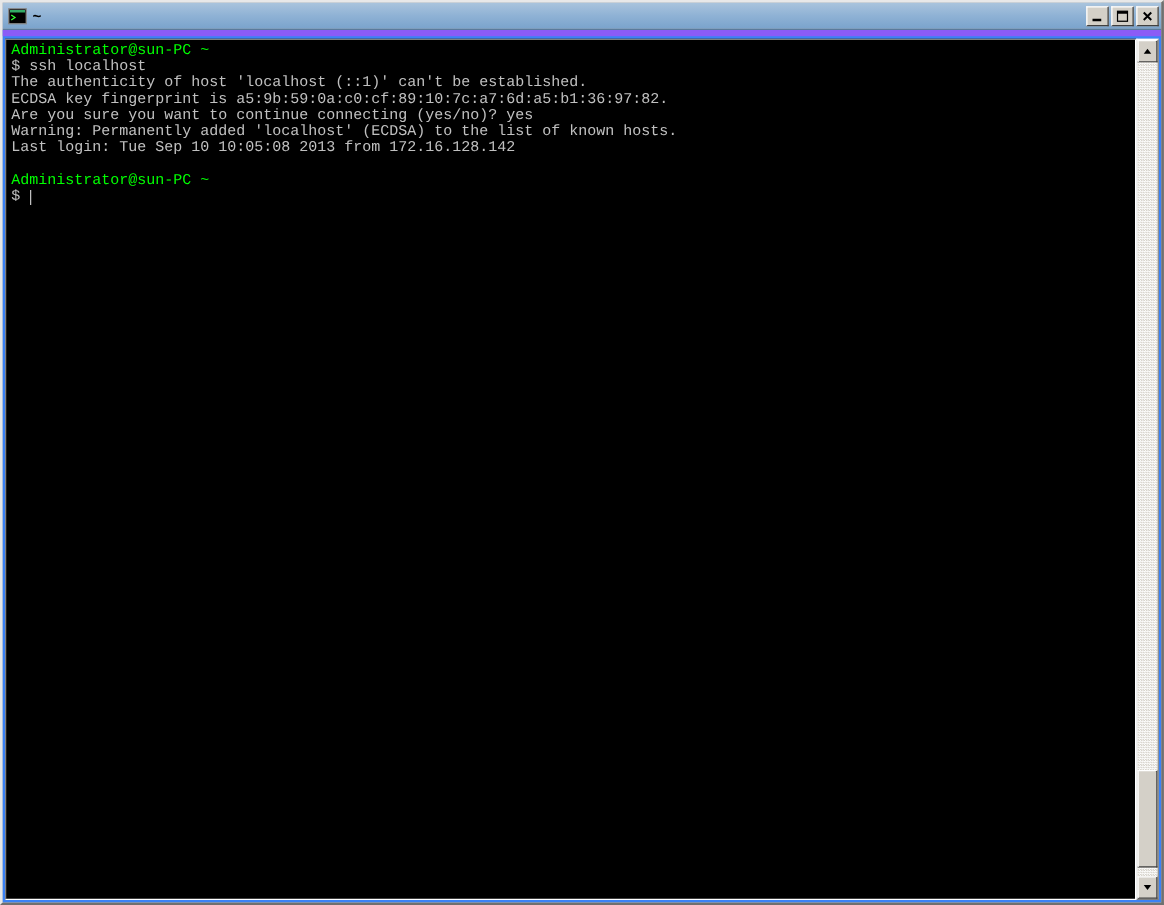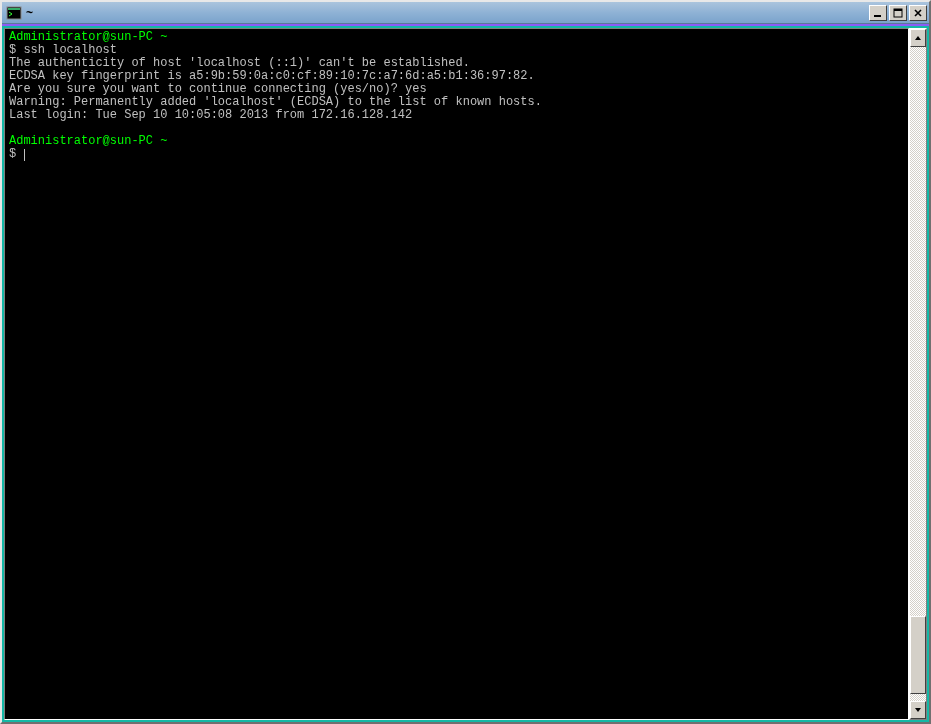--- a/index.html
+++ b/index.html
@@ -56,22 +56,22 @@
     font-size: 11px;
     font-weight: bold;
     cursor: pointer;
     color: #000;
     margin-left: 2px;
   }
   .tb-btn svg { display:block; }
   .client {
     flex: 1;
     display: flex;
-    background: #14b8a6;
-    border-top: 2px solid #8b5cf6;
+    background: #3b82f6;
+    border-top: 5px solid #8b5cf6;
   }
   .terminal {
     flex: 1;
     background: #000;
     color: #c0c0c0;
     font-family: "Courier New", monospace;
     font-size: 12px;
     line-height: 13px;
     padding: 2px 4px;
     white-space: pre;

